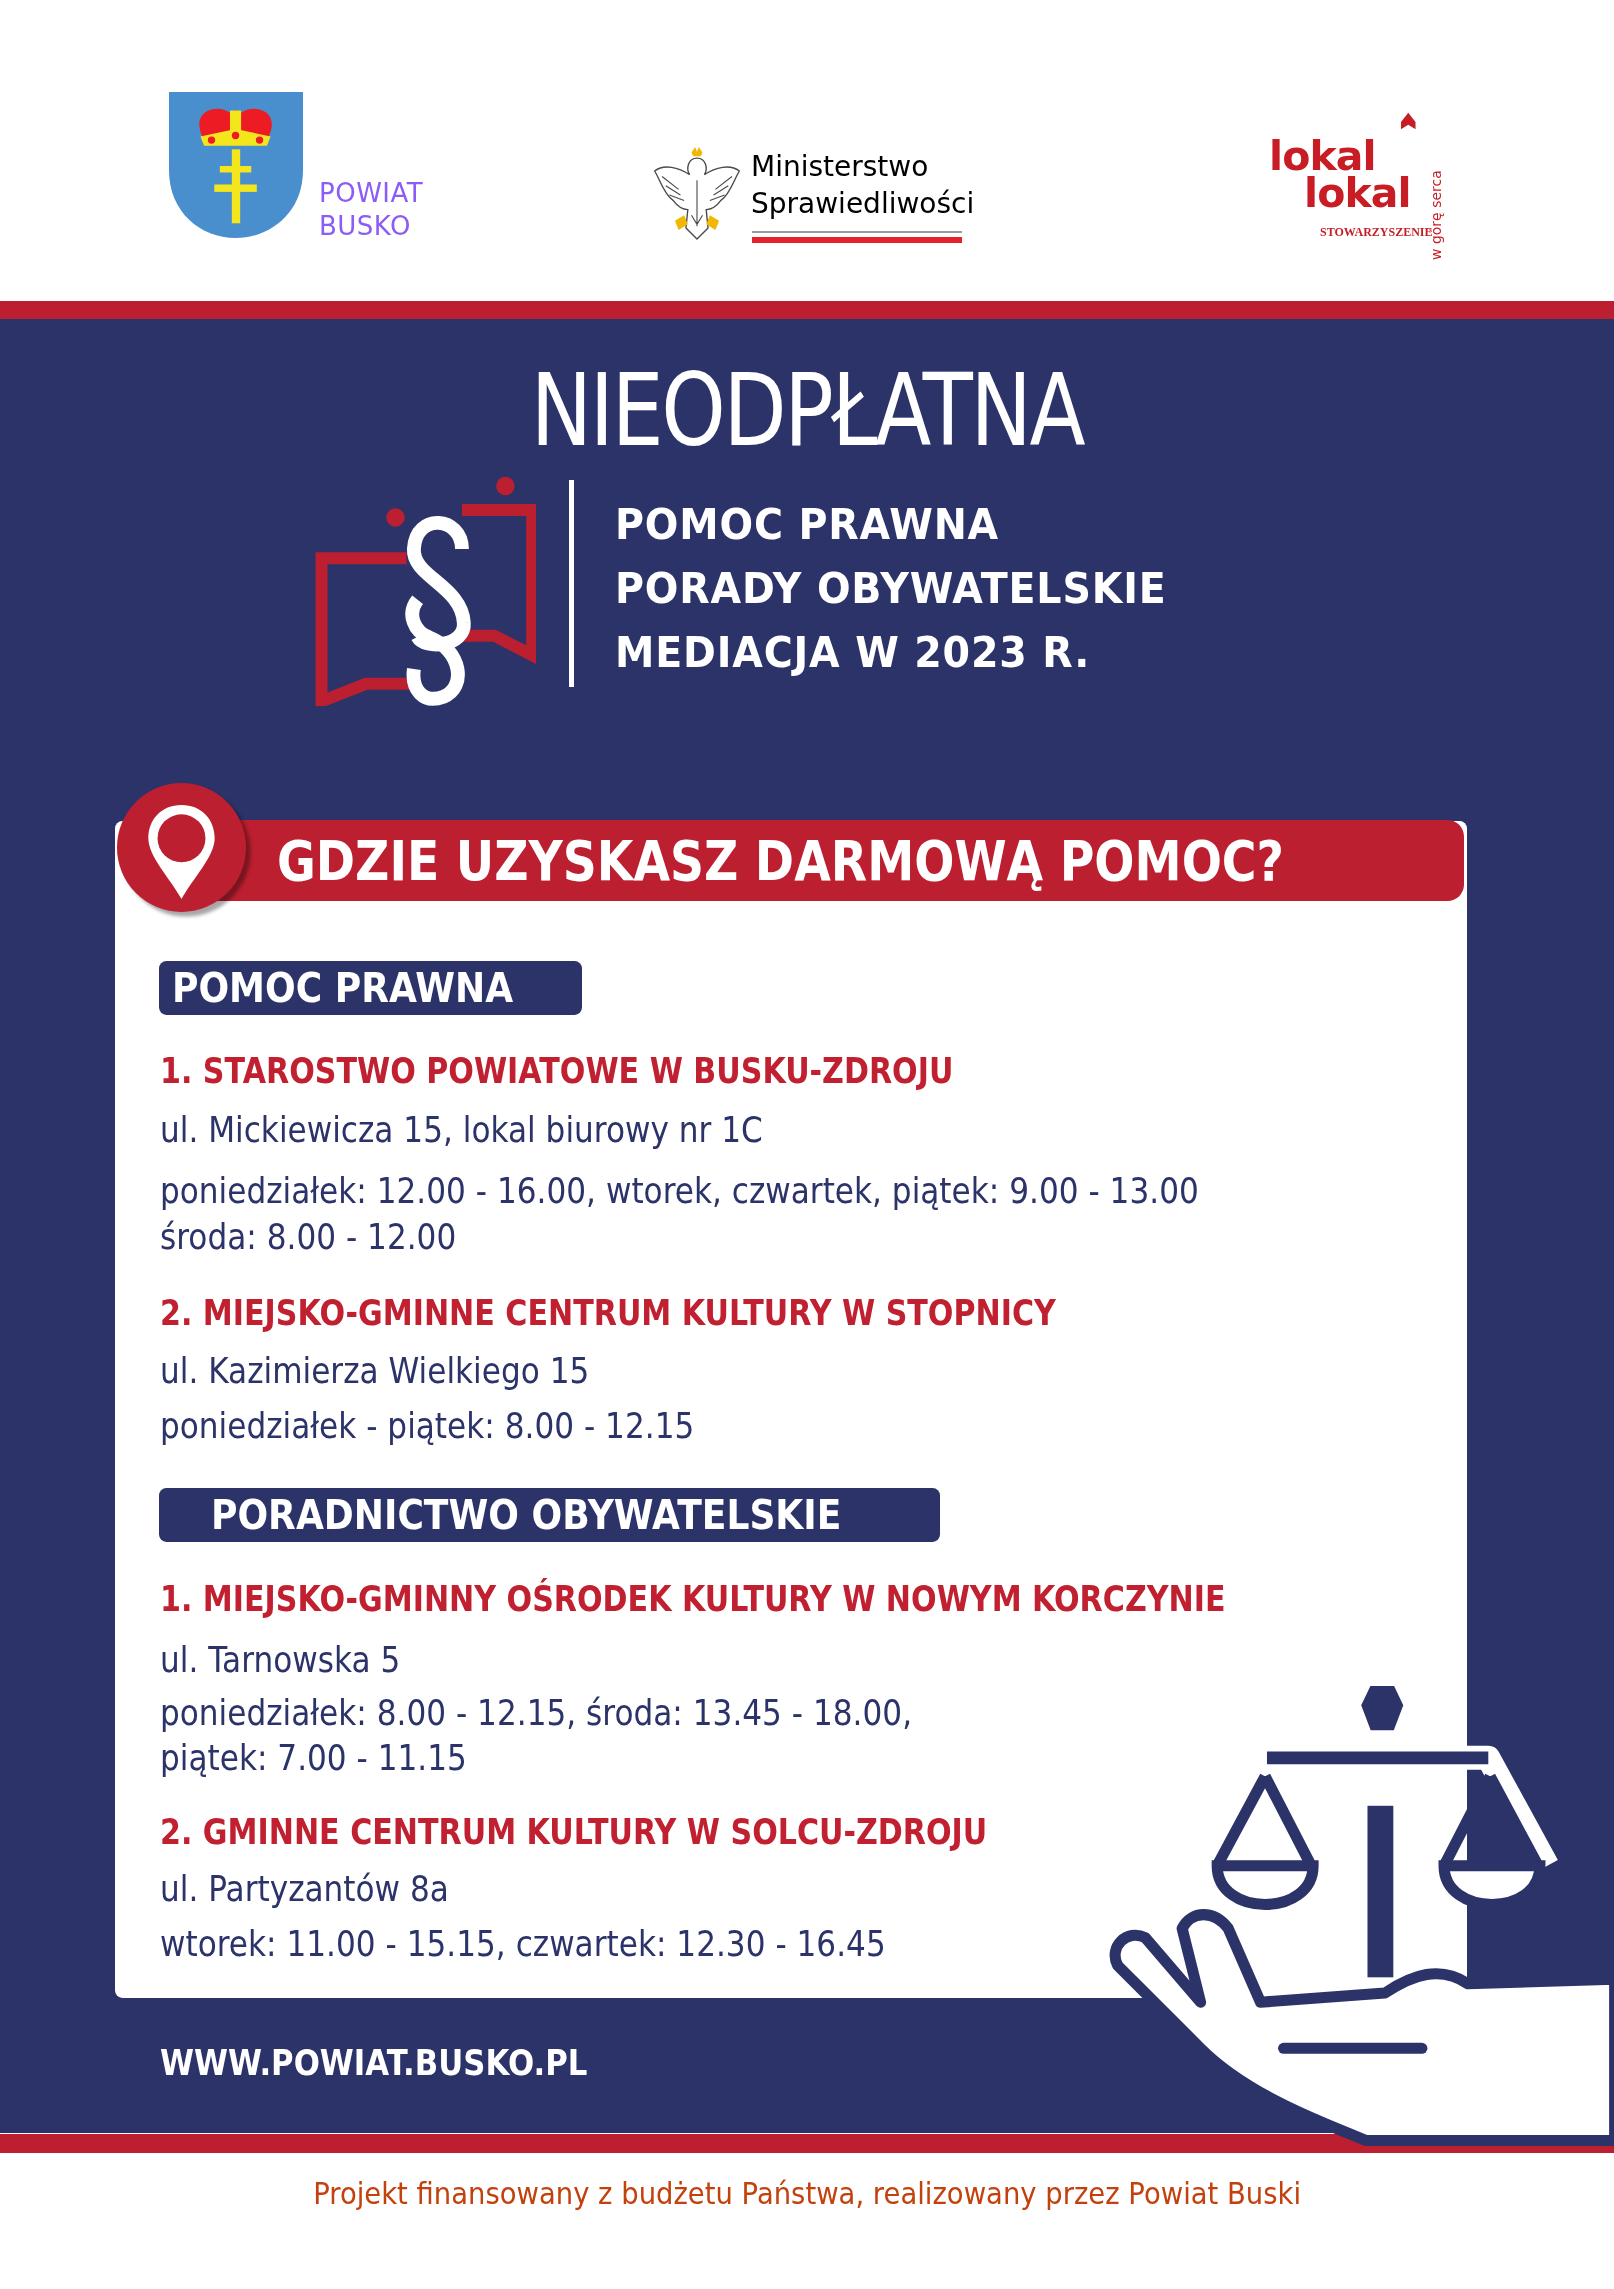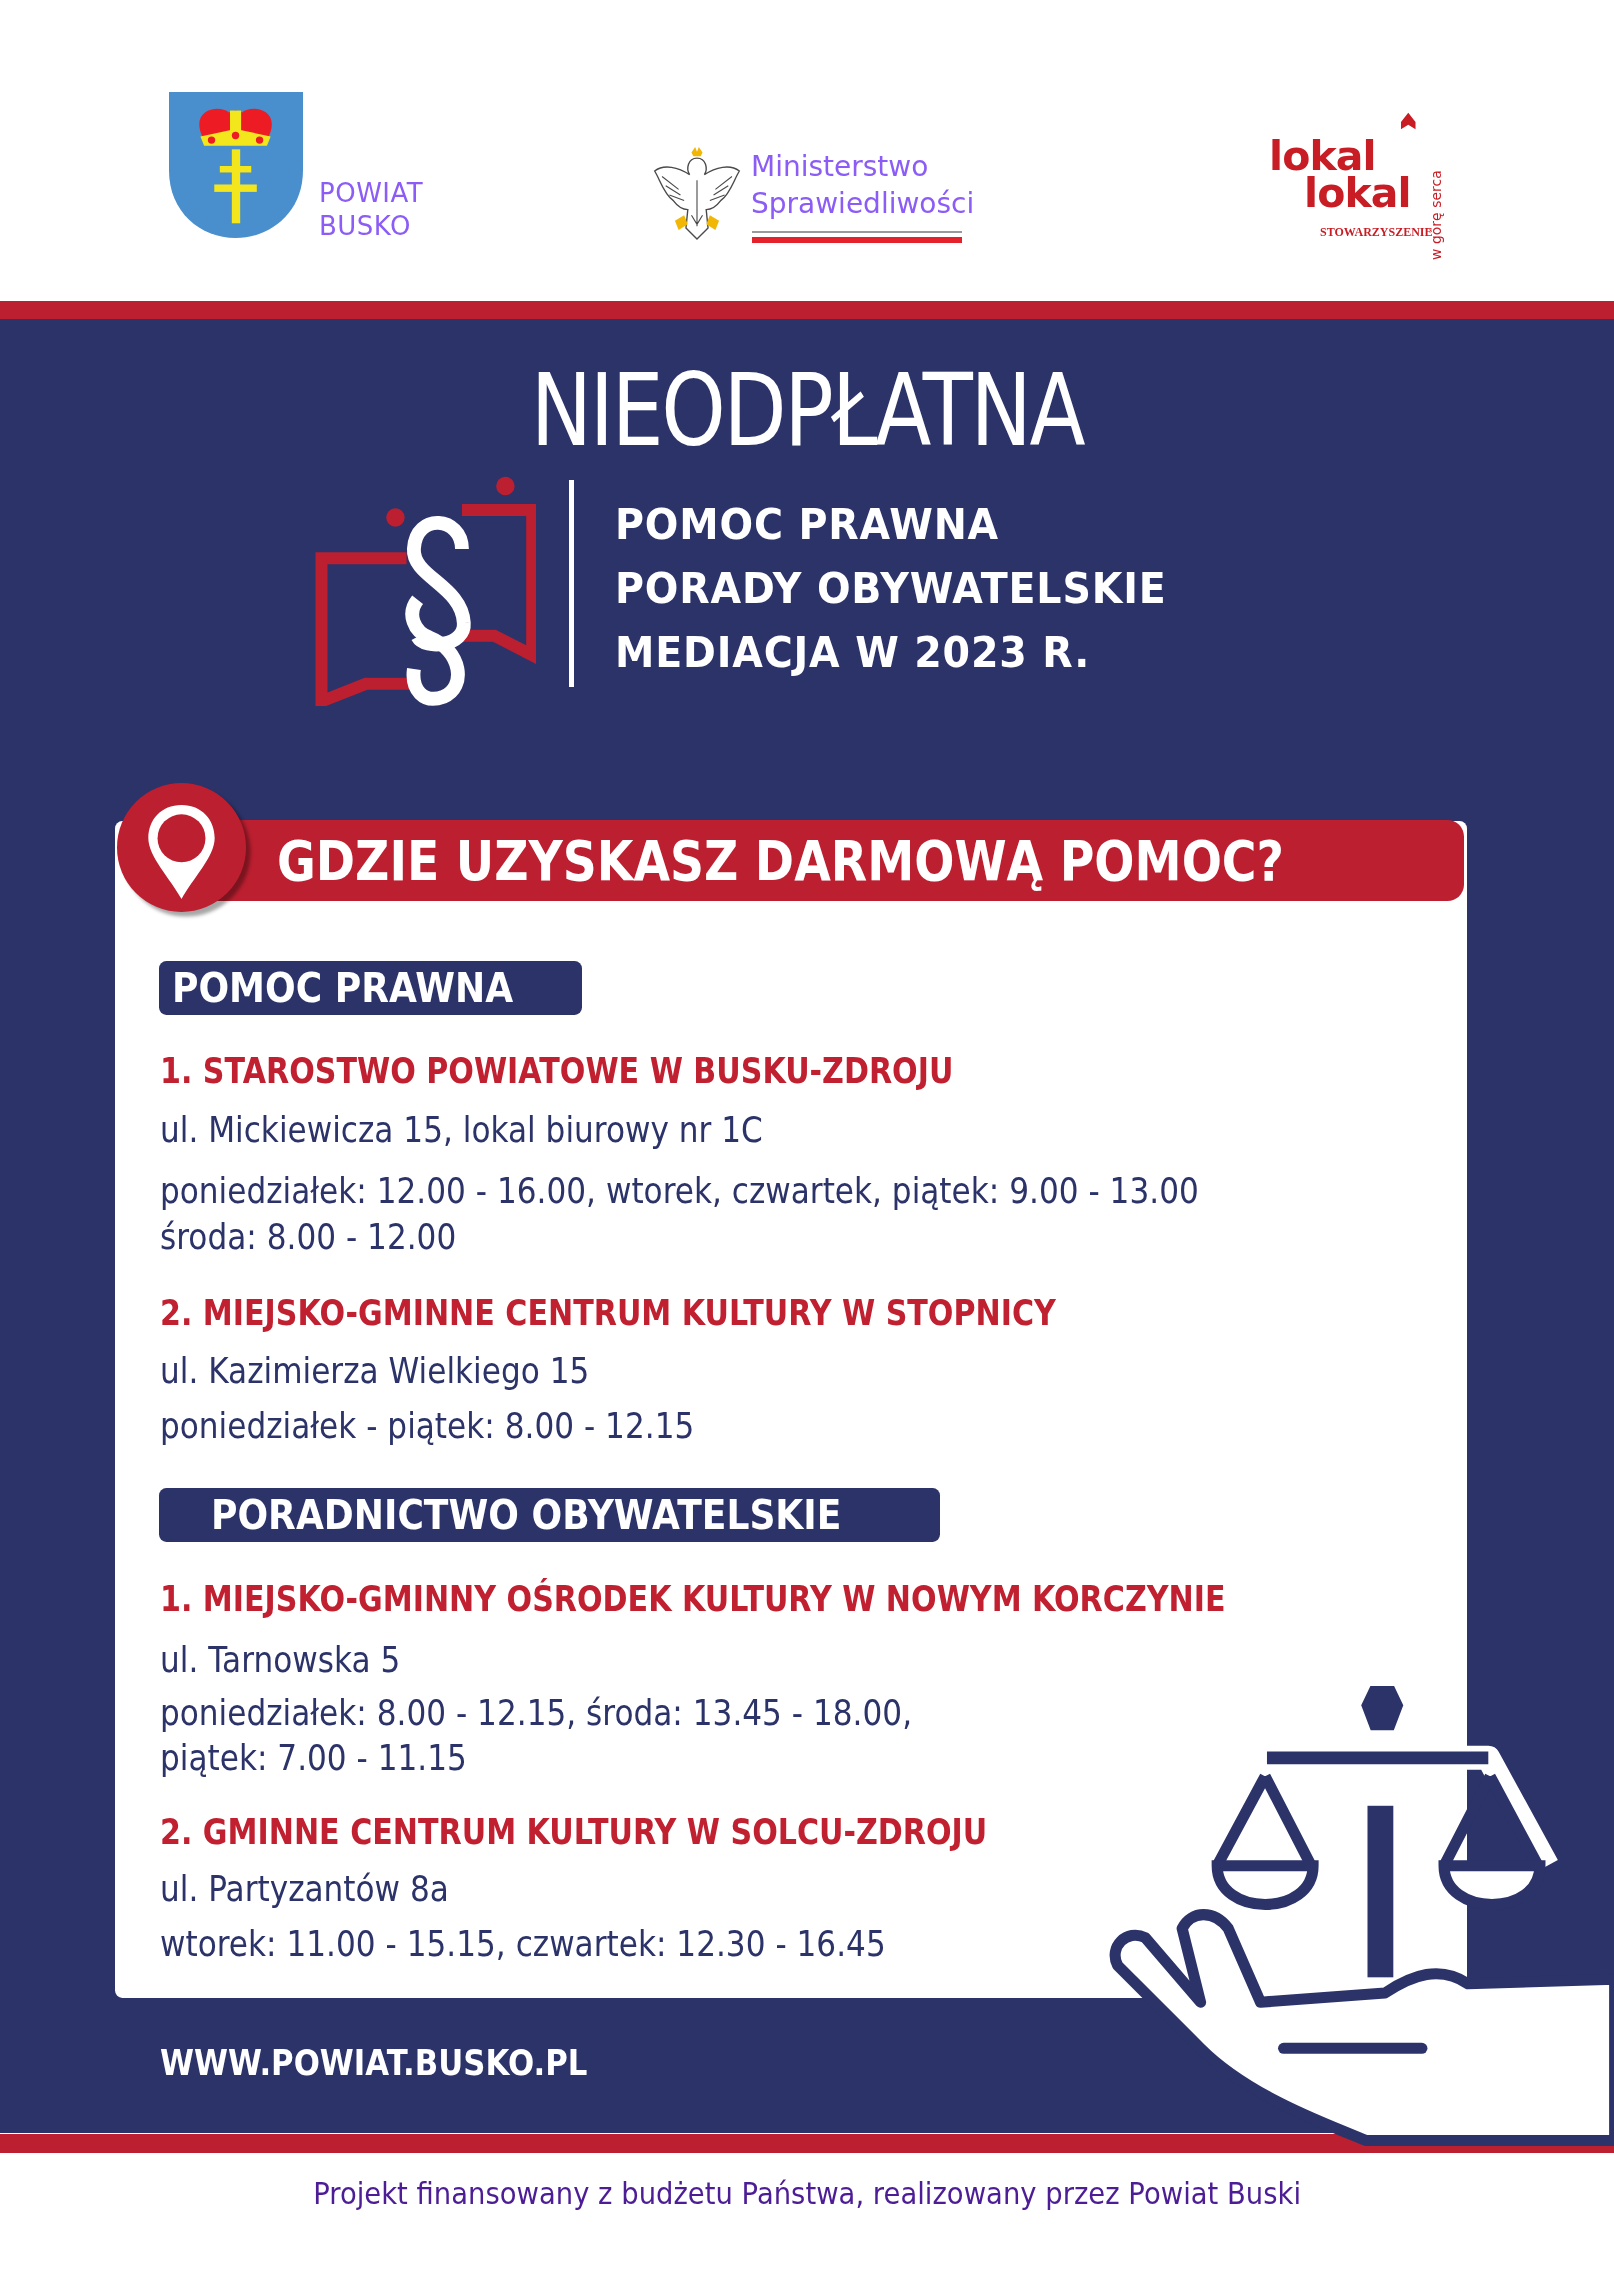--- a/index.html
+++ b/index.html
@@ -1,20 +1,20 @@
 <!DOCTYPE html>
 <html style="font-size:14.8px"><head>
 <meta charset="utf-8">
 <style>
   html,body{margin:0;padding:0;}
   body{width:1614px;height:2290px;position:relative;background:#ffffff;overflow:hidden;font-family:"DejaVu Sans",sans-serif;}
   .abs{position:absolute;}
   
   .powiat-text{left:319px;top:177px;font-family:"DejaVu Sans",sans-serif;font-size:26px;line-height:33px;color:#8b5cf6;letter-spacing:0.5px;}
-  .ms-text{left:751px;top:148px;font-family:"DejaVu Sans",sans-serif;font-size:28px;line-height:37px;color:#8b5cf6;}
+  .ms-text{left:751px;top:148px;font-family:"DejaVu Sans",sans-serif;font-size:28px;line-height:37px;color:#000000;}
   .ms-line-grey{left:752px;top:231px;width:210px;height:1.8px;background:#9a9a9a;}
   .ms-line-red{left:752px;top:237px;width:210px;height:5.5px;background:#e3222b;}
   .sc-text{left:1269px;top:138px;color:#c81d25;font-family:"DejaVu Sans",sans-serif;font-weight:bold;font-size:41px;line-height:37px;letter-spacing:-0.9px;}
   .sc-sub{left:1320px;top:225px;color:#c81d25;font-family:Liberation Serif, serif;font-weight:bold;font-size:12px;}
   .sc-vert{left:1428px;top:198px;color:#c81d25;font-family:"DejaVu Sans",sans-serif;font-size:14px;transform:rotate(-90deg);transform-origin:left top;white-space:nowrap;}
   
   .red-top{left:0;top:301px;width:1614px;height:18.5px;background:#bc1f30;}
   .navy{left:0;top:319px;width:1614px;height:1814px;background:#2b3369;}
   .red-bottom{left:0;top:2134px;width:1614px;height:18.5px;background:#bc1f30;}
   
@@ -24,21 +24,21 @@
   
   .card{left:115px;top:821px;width:1352px;height:1177px;background:#ffffff;border-radius:7.4px;}
   .card-header{left:212px;top:820px;width:1252px;height:81px;background:#bc1f30;border-radius:0 16.6px 16.6px 0;}
   .card-header-text{left:277px;top:828px;color:#ffffff;font-family:"DejaVu Sans",sans-serif;font-weight:bold;font-size:55px;line-height:66px;white-space:nowrap;transform:scaleX(0.86);transform-origin:left top;}
   .pin-circle{left:117px;top:783px;width:129px;height:129px;border-radius:50%;background:#bc1f30;box-shadow:4.6px 4.6px 3.7px rgba(0,0,0,0.35);}
   .section-badge{background:#2b3369;color:#ffffff;border-radius:7.4px;font-family:"DejaVu Sans",sans-serif;font-weight:bold;font-size:41px;line-height:54px;padding:0 13px;white-space:nowrap;}
   .section-badge span{display:inline-block;transform:scaleX(0.88);transform-origin:left center;}
   .loc-title{color:#c0202f;font-family:"DejaVu Sans",sans-serif;font-weight:bold;font-size:35px;line-height:42px;white-space:nowrap;transform:scaleX(0.86);transform-origin:left top;}
   .loc-text{color:#2b3369;font-family:"DejaVu Sans",sans-serif;font-size:35px;line-height:42px;white-space:nowrap;transform:scaleX(0.89);transform-origin:left top;}
   .url{left:160px;top:2042px;color:#ffffff;font-family:"DejaVu Sans",sans-serif;font-weight:bold;font-size:35px;line-height:42px;white-space:nowrap;transform:scaleX(0.88);transform-origin:left top;}
-  .footer{left:0;top:2176px;width:1614px;text-align:center;color:#4c1d95;font-family:"DejaVu Sans",sans-serif;font-size:29.5px;line-height:37px;white-space:nowrap;}
+  .footer{left:0;top:2176px;width:1614px;text-align:center;color:#c2410c;font-family:"DejaVu Sans",sans-serif;font-size:29.5px;line-height:37px;white-space:nowrap;}
   .footer span{display:inline-block;transform:scaleX(0.93);}
 </style>
 </head>
 <body>
 
 <div class="abs" style="left:169px;top:92px;width:134px;height:148px;">
   <svg width="134" height="148" viewBox="0 0 145 160">
     <path d="M0 0 H145 V85 C145 130 110 158 72 158 C34 158 0 130 0 85 Z" fill="#4a8fcd"></path>
     <path d="M33 38 C30 18 55 14 65 22 L72 20 L79 22 C89 14 114 18 111 38 C110 46 106 50 105 54 L39 54 C38 50 34 46 33 38 Z" fill="#ed1c24"></path>
     <rect x="66" y="20" width="12" height="34" fill="#f4e61d"></rect>

